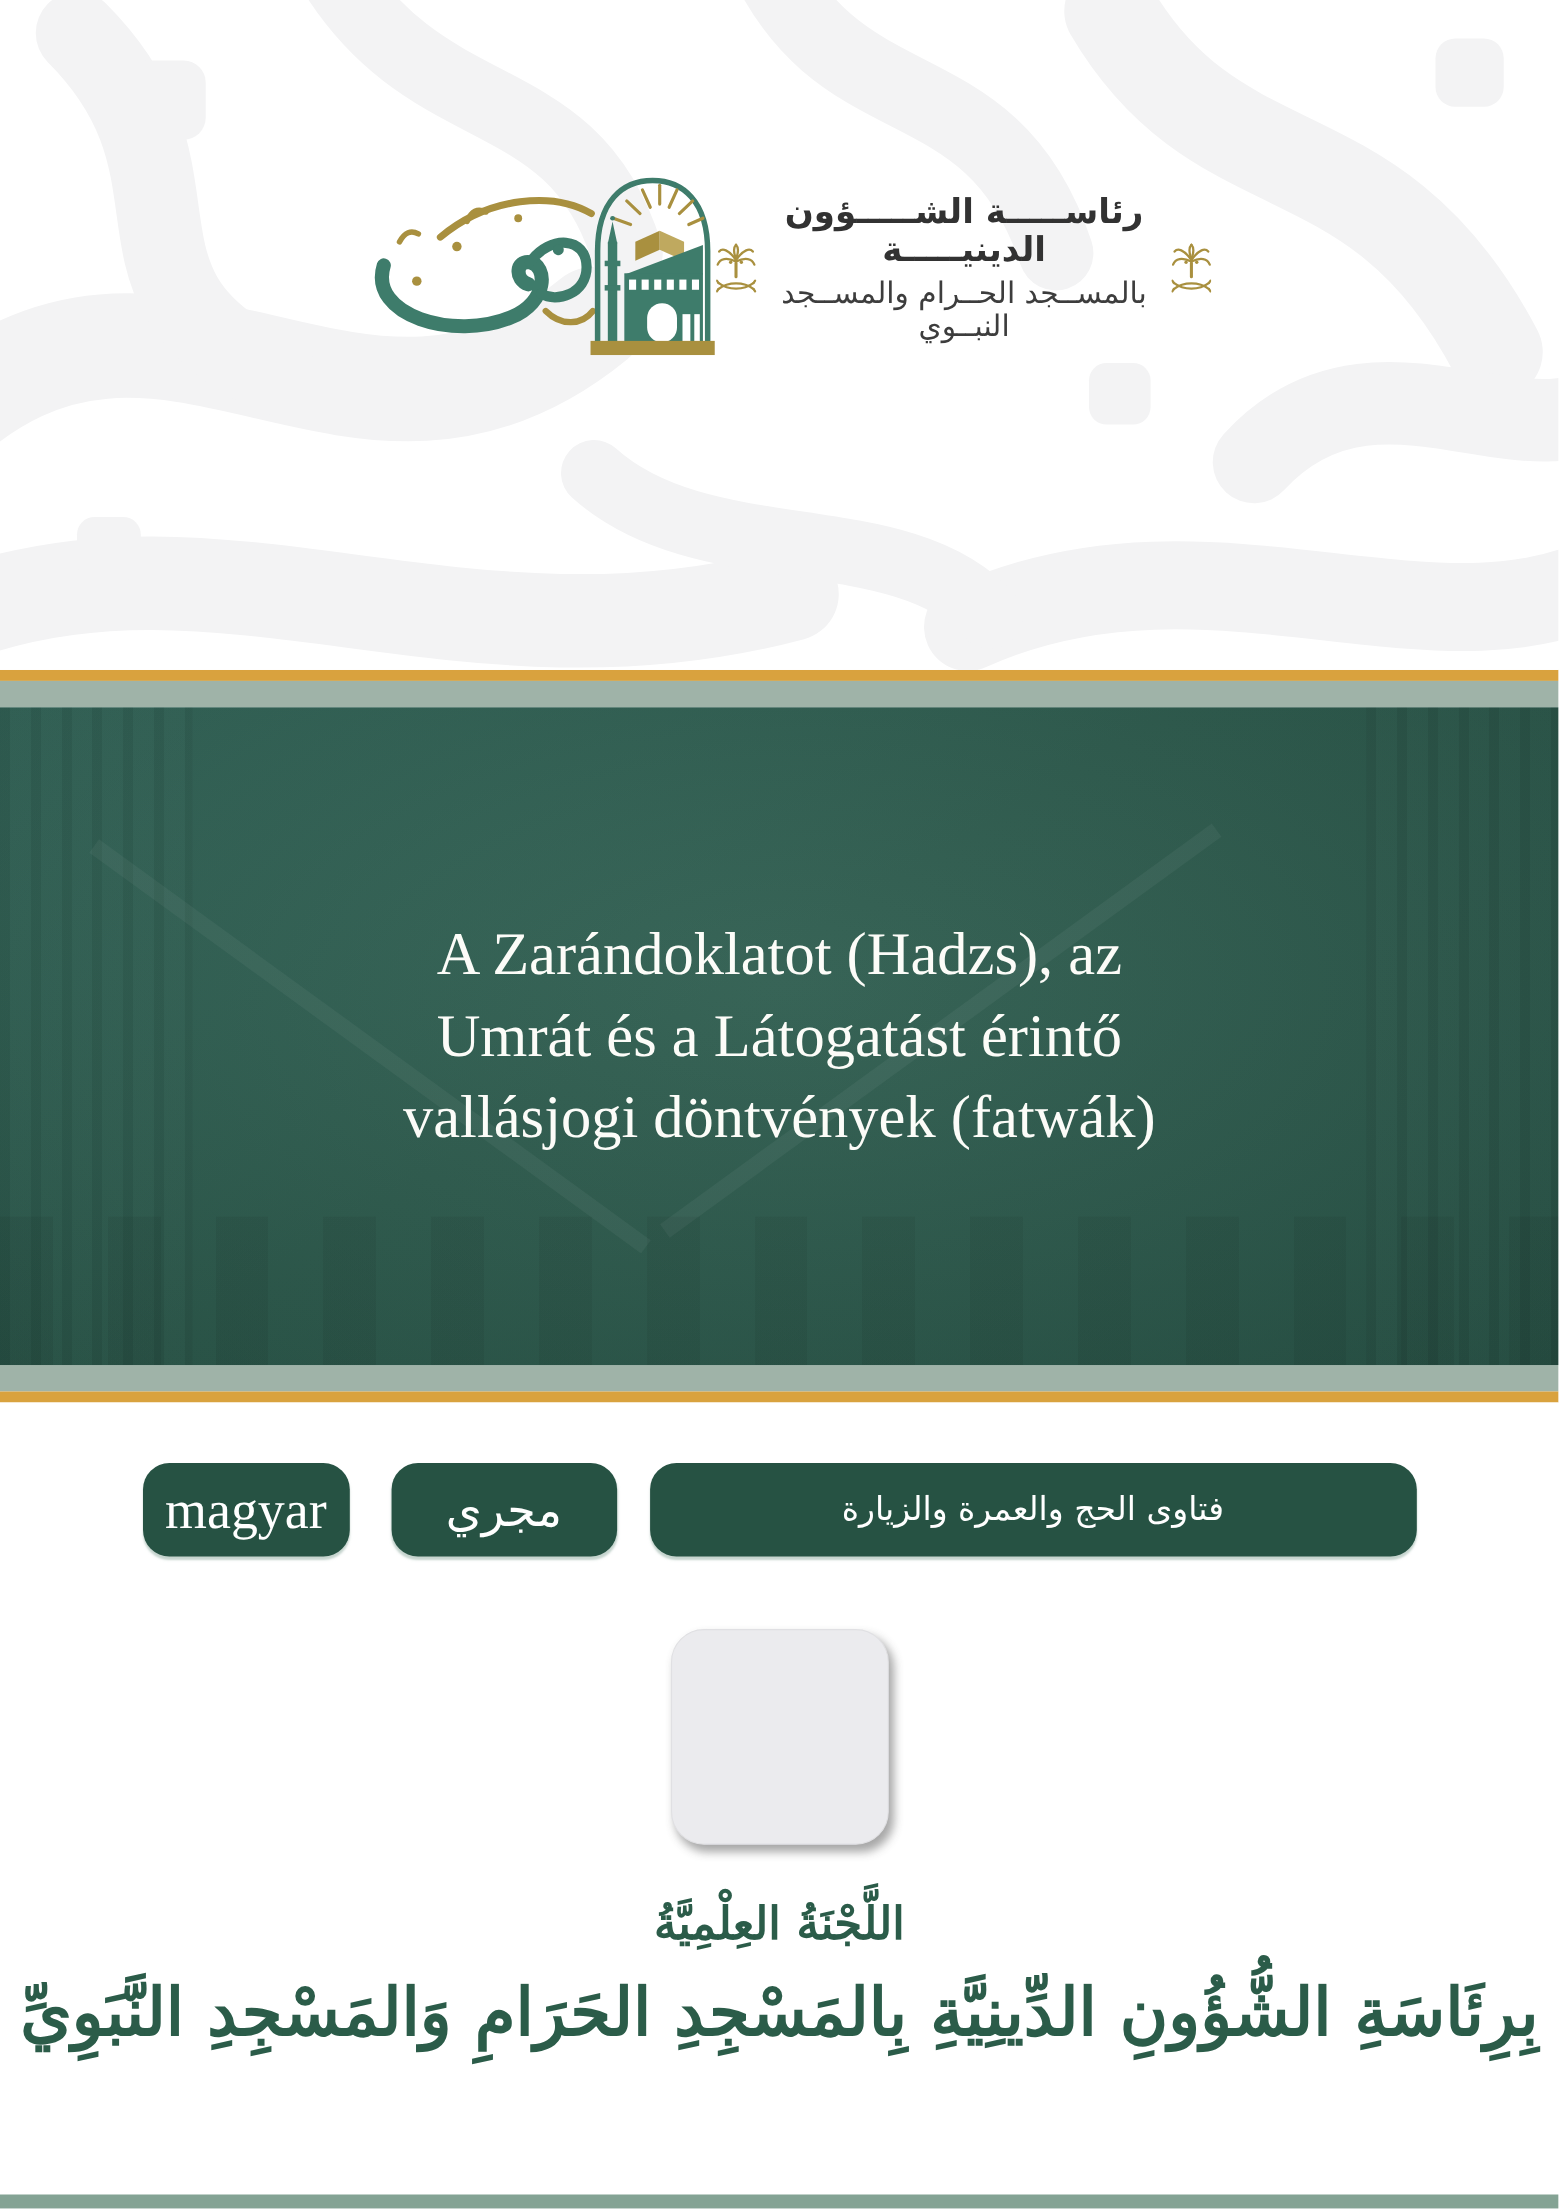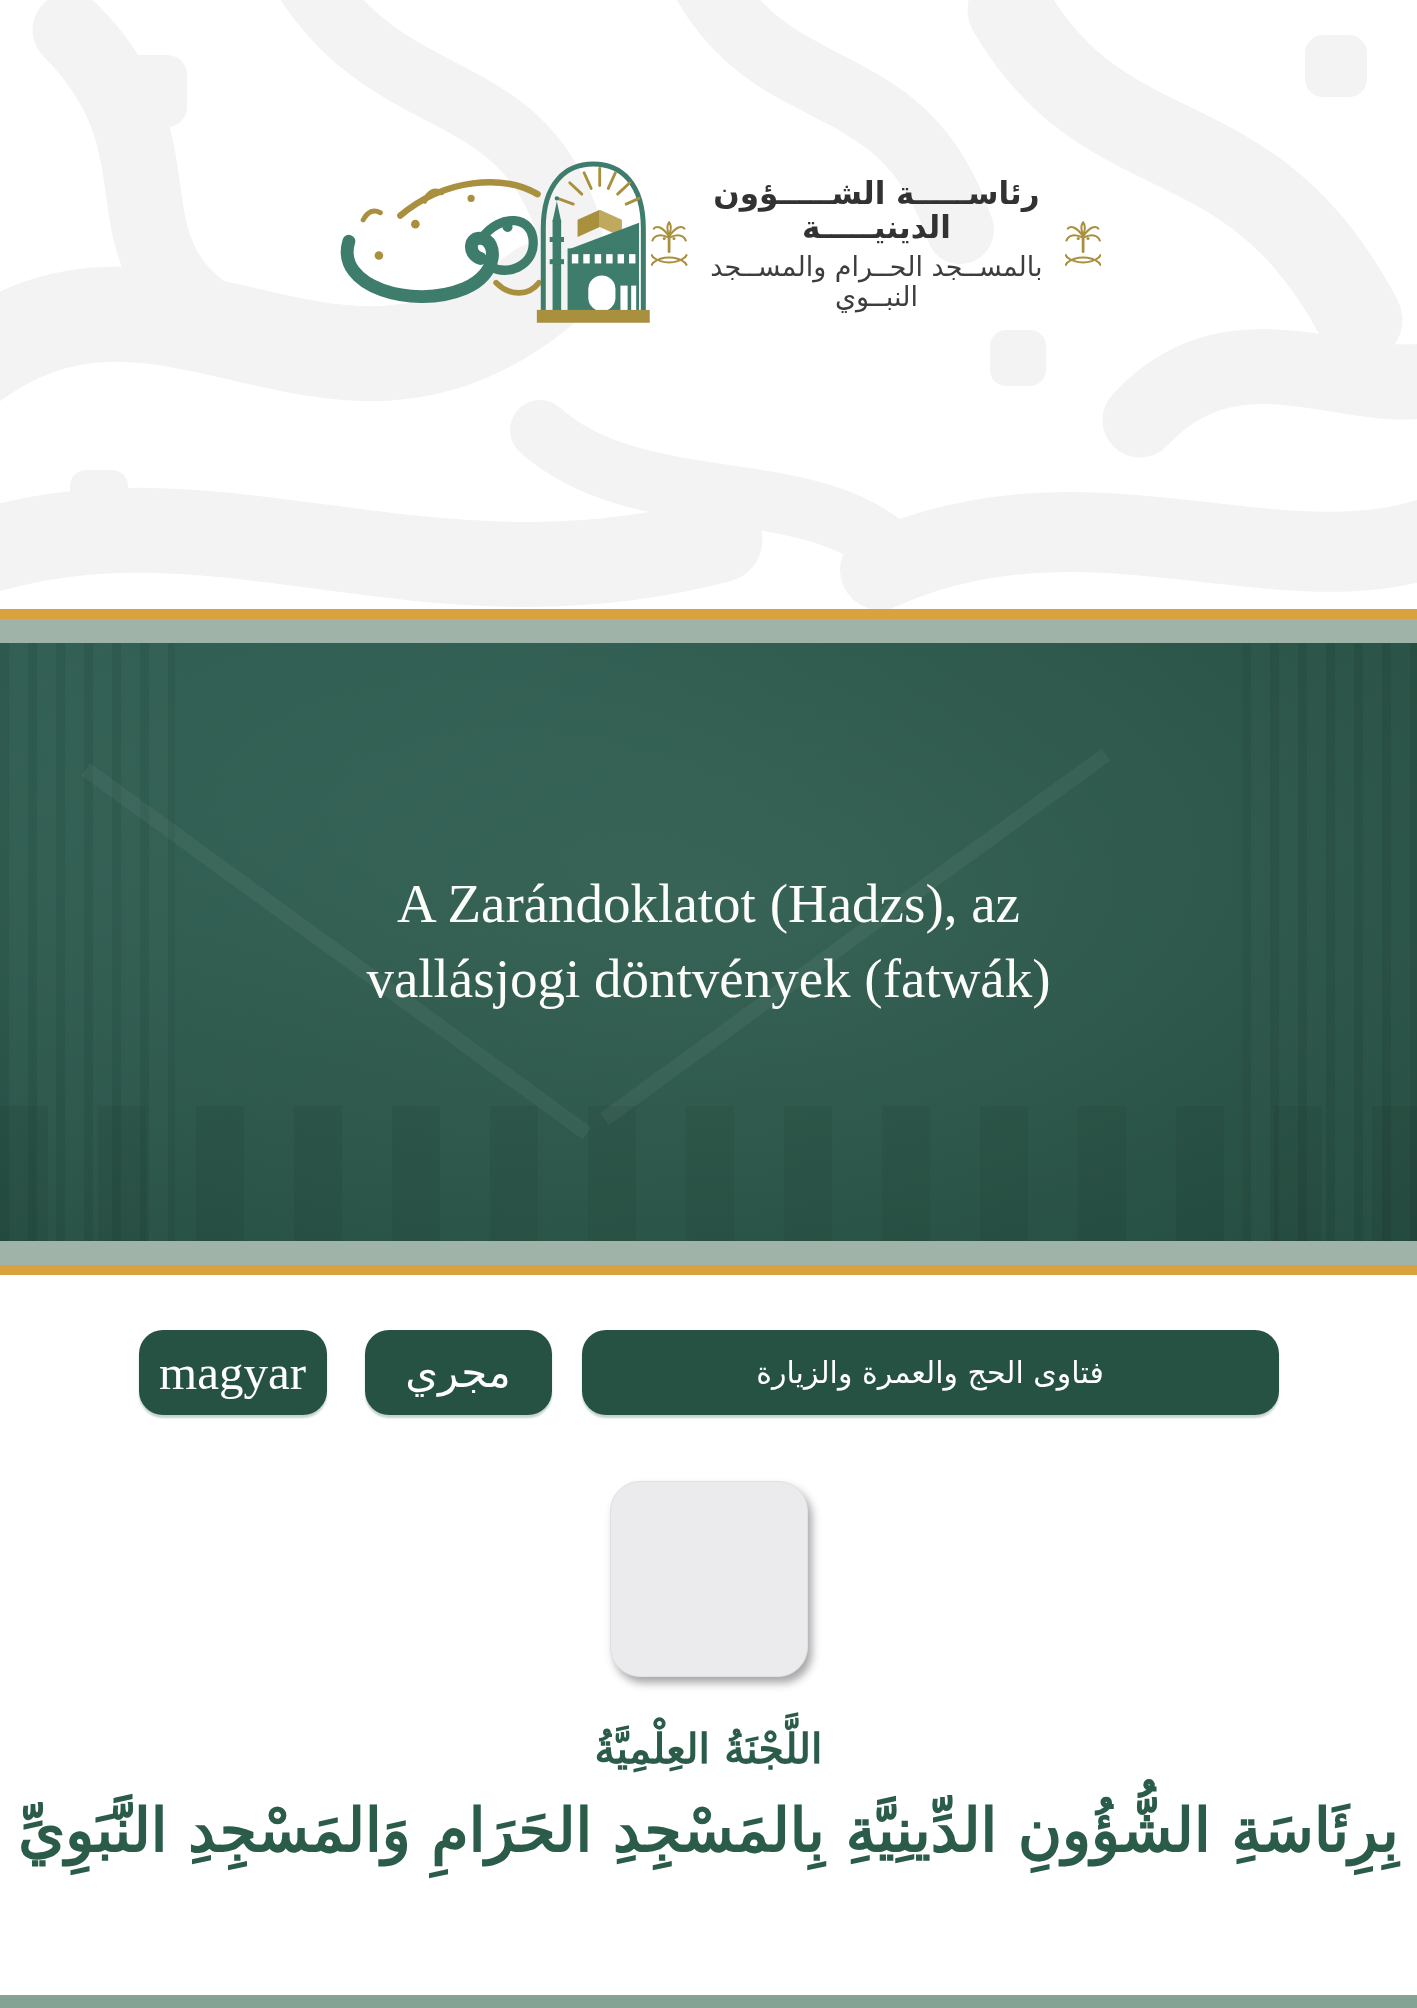--- a/index.html
+++ b/index.html
@@ -43,21 +43,21 @@
         font-size:55px;line-height:1.36;}
   .hero-title span{display:block;}
 
   
   .bottom{position:relative;height:733px;background:#ffffff;}
   .tags-row{display:flex;justify-content:center;align-items:center;padding-top:55px;}
   .tag{background:#265243;color:#ffffff;height:85px;border-radius:24px;
        display:flex;align-items:center;justify-content:center;
        box-shadow:0 3px 2px rgba(150,176,166,0.55);box-sizing:border-box;cursor:pointer;}
   .tag-magyar{width:188px;margin-right:38px;font-family:"Liberation Serif",serif;font-size:49px;}
-  .tag-ar-lang{width:187px;margin-right:30px;direction:rtl;
+  .tag-ar-lang{width:205px;margin-right:30px;direction:rtl;
        font-family:"DejaVu Sans",sans-serif;font-size:42px;}
   .tag-series{width:697px;direction:rtl;font-family:"DejaVu Sans",sans-serif;font-size:30px;}
   .qr{width:198px;height:196px;margin:66px auto 0;background:#ebebee;border-radius:30px;
       box-shadow:4px 6px 9px rgba(60,60,60,0.45);border:1px solid #e0e0e3;box-sizing:border-box;}
   .footer-text{margin-top:46px;text-align:center;direction:rtl;color:#2b5c49;
       font-family:"DejaVu Serif",serif;font-weight:bold;}
   .footer-line1{font-size:41px;line-height:1.3;}
   .footer-line2{font-size:60px;line-height:1.4;margin-top:12px;}
   .bottom-bar{position:absolute;left:0;right:0;bottom:0;height:13px;background:#84a394;}
 </style>
@@ -196,20 +196,21 @@
     <div class="art">
       <div class="panel-l"></div>
         <div class="panel-r"></div>
       <div class="chev1"></div>
         <div class="chev2"></div>
       <div class="cols"></div>
         <div class="vign"></div>
     </div>
     <h1 class="hero-title">
       <span>A Zarándoklatot (Hadzs), az</span>
+      <span>Umrát és a Látogatást érintő</span>
       <span>vallásjogi döntvények (fatwák)</span>
     </h1>
   </div>
 
   <div class="stripe-sage"></div>
   <div class="stripe-gold"></div>
 
   <div class="bottom">
     <div class="tags-row">
       <div class="tag tag-magyar">magyar</div>

